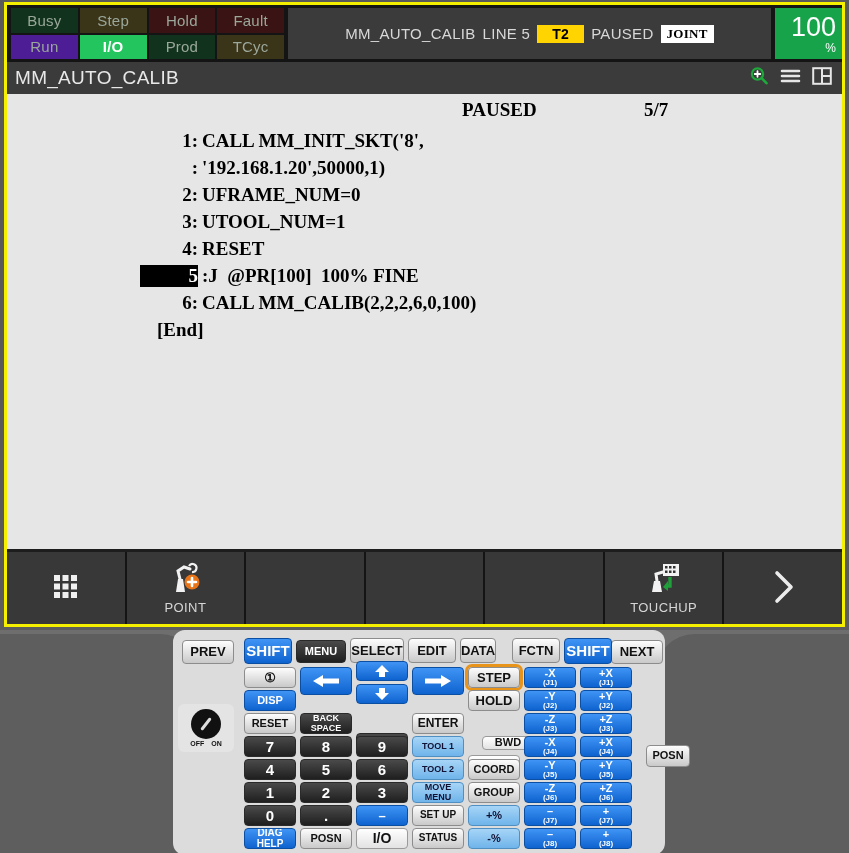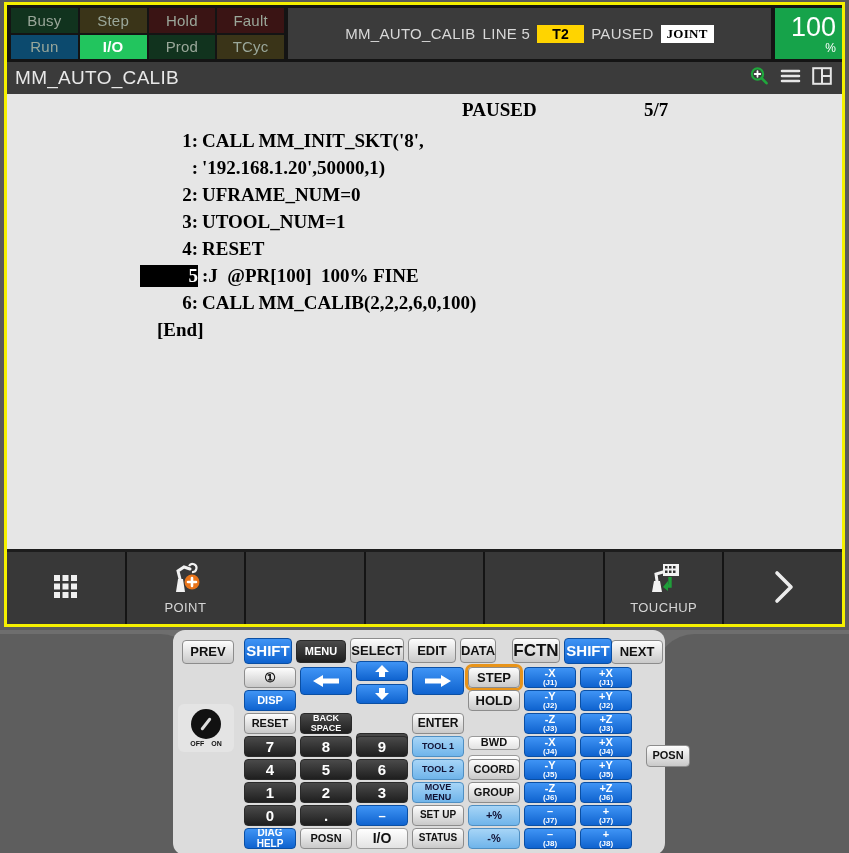--- a/index.html
+++ b/index.html
@@ -146,21 +146,21 @@
         </div>
       <div class="stat" style="background: rgb(58, 52, 24);">
           <span>Step</span>
         </div>
       <div class="stat" style="background: rgb(58, 20, 20);">
           <span>Hold</span>
         </div>
       <div class="stat" style="background: rgb(58, 20, 20);">
           <span>Fault</span>
         </div>
-      <div class="stat" style="background: #0c4a6e;">
+      <div class="stat" style="background: #4c1d95;">
           <span>Run</span>
         </div>
       <div class="stat on" style="background: rgb(34, 197, 94);">
           <span>I/O</span>
         </div>
       <div class="stat" style="background: rgb(17, 51, 30);">
           <span>Prod</span>
         </div>
       <div class="stat" style="background: rgb(58, 52, 24);">
           <span>TCyc</span>
@@ -306,21 +306,21 @@
       </span>
     </div>
   </div>
 </div>
 
 <div class="key k-blue" style="left:244px;top:638px;width:48px;height:26px;font-size:15px;">SHIFT</div>
 <div class="key k-dark" style="left:296px;top:640px;width:50px;height:23px;font-size:11px;">MENU</div>
 <div class="key k-grey" style="left:350px;top:638px;width:54px;height:25px;font-size:13px;">SELECT</div>
 <div class="key k-grey" style="left:408px;top:638px;width:48px;height:25px;font-size:13px;">EDIT</div>
 <div class="key k-grey" style="left:460px;top:638px;width:36px;height:25px;font-size:13px;">DATA</div>
-<div class="key k-grey" style="left:512px;top:638px;width:48px;height:25px;font-size:17px;">FCTN</div>
+<div class="key k-grey" style="left:512px;top:638px;width:48px;height:25px;font-size:13px;">FCTN</div>
 <div class="key k-blue" style="left:564px;top:638px;width:48px;height:26px;font-size:15px;">SHIFT</div>
 
 <div class="key k-grey" style="left:244px;top:667px;width:52px;height:21px;font-size:13px;">①</div>
 <div class="key k-blue" style="left:244px;top:690px;width:52px;height:21px;font-size:11px;">DISP</div>
 <div class="key k-grey" style="left:244px;top:713px;width:52px;height:21px;font-size:11px;">RESET</div>
 <div class="key k-dark" style="left:244px;top:736px;width:52px;height:21px;font-size:15px;">7</div>
 <div class="key k-dark" style="left:244px;top:759px;width:52px;height:21px;font-size:15px;">4</div>
 <div class="key k-dark" style="left:244px;top:782px;width:52px;height:21px;font-size:15px;">1</div>
 <div class="key k-dark" style="left:244px;top:805px;width:52px;height:21px;font-size:15px;">0</div>
 <div class="key k-blue" style="left:244px;top:828px;width:52px;height:21px;font-size:10px;">DIAG HELP</div>
@@ -362,21 +362,21 @@
 <div class="key k-grey" style="left:412px;top:713px;width:52px;height:21px;font-size:12px;">ENTER</div>
 <div class="key k-lblue" style="left:412px;top:736px;width:52px;height:21px;font-size:9px;">TOOL 1</div>
 <div class="key k-lblue" style="left:412px;top:759px;width:52px;height:21px;font-size:9px;">TOOL 2</div>
 <div class="key k-lblue" style="left:412px;top:782px;width:52px;height:21px;font-size:9px;">MOVE MENU</div>
 <div class="key k-grey" style="left:412px;top:805px;width:52px;height:21px;font-size:10px;">SET UP</div>
 <div class="key k-grey" style="left:412px;top:828px;width:52px;height:21px;font-size:10px;">STATUS</div>
 
 <div class="key k-grey k-sel" style="left:468px;top:667px;width:52px;height:21px;font-size:13px;">STEP</div>
 <div class="key k-grey" style="left:468px;top:690px;width:52px;height:21px;font-size:13px;">HOLD</div>
 <div class="key k-white" style="left:468px;top:755px;width:52px;height:21px;font-size:11px;">FWD</div>
-<div class="key k-white" style="left:468px;top:736px;width:52px;height:14px;font-size:11px;">BWD</div>
+<div class="key k-white" style="left:482px;top:736px;width:52px;height:14px;font-size:11px;">BWD</div>
 <div class="key k-grey" style="left:468px;top:759px;width:52px;height:21px;font-size:11px;">COORD</div>
 <div class="key k-grey" style="left:468px;top:782px;width:52px;height:21px;font-size:11px;">GROUP</div>
 <div class="key k-lblue" style="left:468px;top:805px;width:52px;height:21px;font-size:11px;">+%</div>
 <div class="key k-lblue" style="left:468px;top:828px;width:52px;height:21px;font-size:11px;">-%</div>
 
 <div class="key k-blue" style="left:524px;top:667px;width:52px;height:21px;flex-direction:column;">
     <span class="jlbl">-X</span>
     <span class="jsub">(J1)</span>
   </div>
 <div class="key k-blue" style="left:524px;top:690px;width:52px;height:21px;flex-direction:column;">

